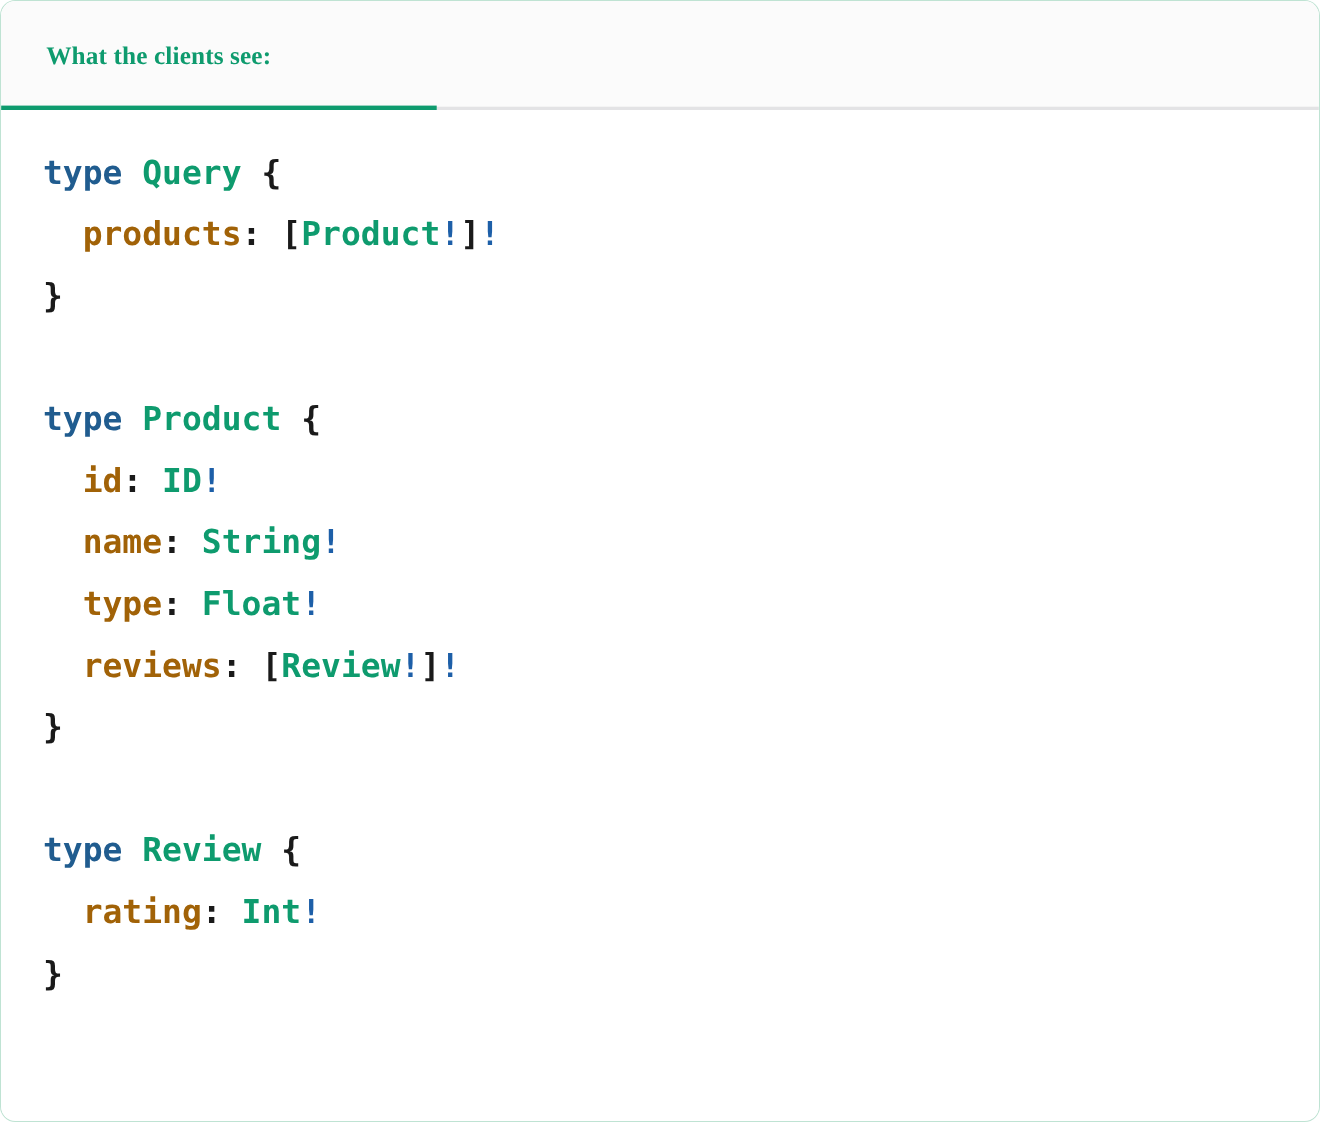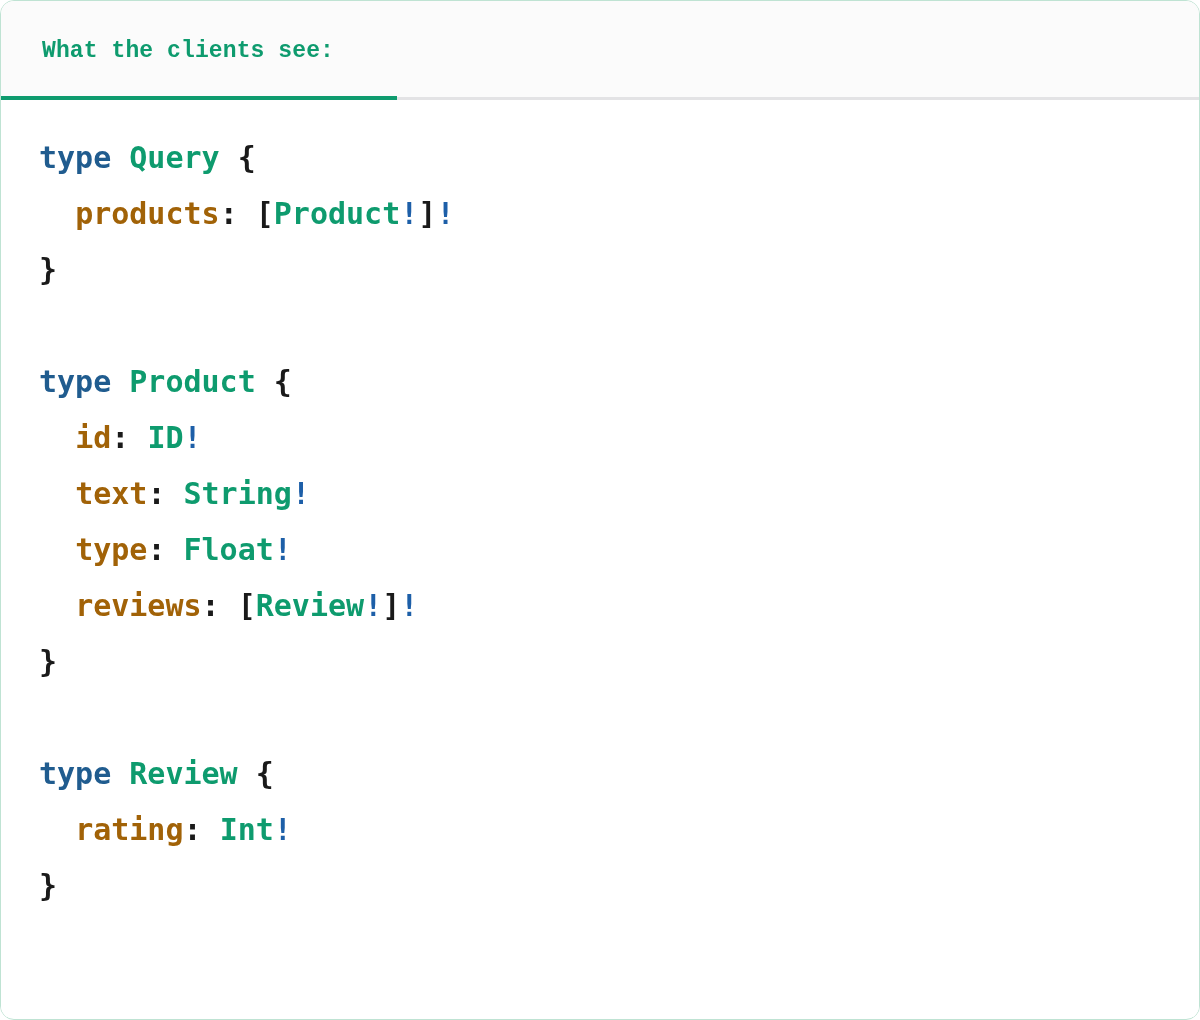--- a/index.html
+++ b/index.html
@@ -47,21 +47,21 @@
     position: relative;
     box-sizing: border-box;
     height: 99px;
     width: 396px;
     display: flex;
     align-items: center;
     padding-left: 41px;
     z-index: 2;
   }
   .tab-label {
-    font-family: Liberation Mono, monospace;
+    font-family: Liberation Serif, serif;
     font-size: 23px;
     font-weight: 600;
     letter-spacing: 0.1px;
     color: #0e9b6e;
     white-space: nowrap;
   }
   .tab-underline {
     position: absolute;
     left: 0;
     bottom: 0;
@@ -107,21 +107,21 @@
     <div class="tab-underline" style="background: rgb(14, 155, 110);"></div>
   </div>
 
   <div class="code-body">
     <pre class="code" id="code-block"><span class="ln"><span class="tok-kw">type</span><span class="tok-punct"> </span><span class="tok-type">Query</span><span class="tok-punct"> {</span>
 </span><span class="ln"><span class="tok-punct">  </span><span class="tok-field">products</span><span class="tok-punct">: [</span><span class="tok-type">Product</span><span class="tok-bang">!</span><span class="tok-punct">]</span><span class="tok-bang">!</span>
 </span><span class="ln"><span class="tok-punct">}</span>
 </span><span class="ln">
 </span><span class="ln"><span class="tok-kw">type</span><span class="tok-punct"> </span><span class="tok-type">Product</span><span class="tok-punct"> {</span>
 </span><span class="ln"><span class="tok-punct">  </span><span class="tok-field">id</span><span class="tok-punct">: </span><span class="tok-type">ID</span><span class="tok-bang">!</span>
-</span><span class="ln"><span class="tok-punct">  </span><span class="tok-field">text</span><span class="tok-punct">: </span><span class="tok-type">String</span><span class="tok-bang">!</span>
+</span><span class="ln"><span class="tok-punct">  </span><span class="tok-field">name</span><span class="tok-punct">: </span><span class="tok-type">String</span><span class="tok-bang">!</span>
 </span><span class="ln"><span class="tok-punct">  </span><span class="tok-field">type</span><span class="tok-punct">: </span><span class="tok-type">Float</span><span class="tok-bang">!</span>
 </span><span class="ln"><span class="tok-punct">  </span><span class="tok-field">reviews</span><span class="tok-punct">: [</span><span class="tok-type">Review</span><span class="tok-bang">!</span><span class="tok-punct">]</span><span class="tok-bang">!</span>
 </span><span class="ln"><span class="tok-punct">}</span>
 </span><span class="ln">
 </span><span class="ln"><span class="tok-kw">type</span><span class="tok-punct"> </span><span class="tok-type">Review</span><span class="tok-punct"> {</span>
 </span><span class="ln"><span class="tok-punct">  </span><span class="tok-field">rating</span><span class="tok-punct">: </span><span class="tok-type">Int</span><span class="tok-bang">!</span>
 </span><span class="ln"><span class="tok-punct">}</span>
 </span></pre>
   </div>
 

